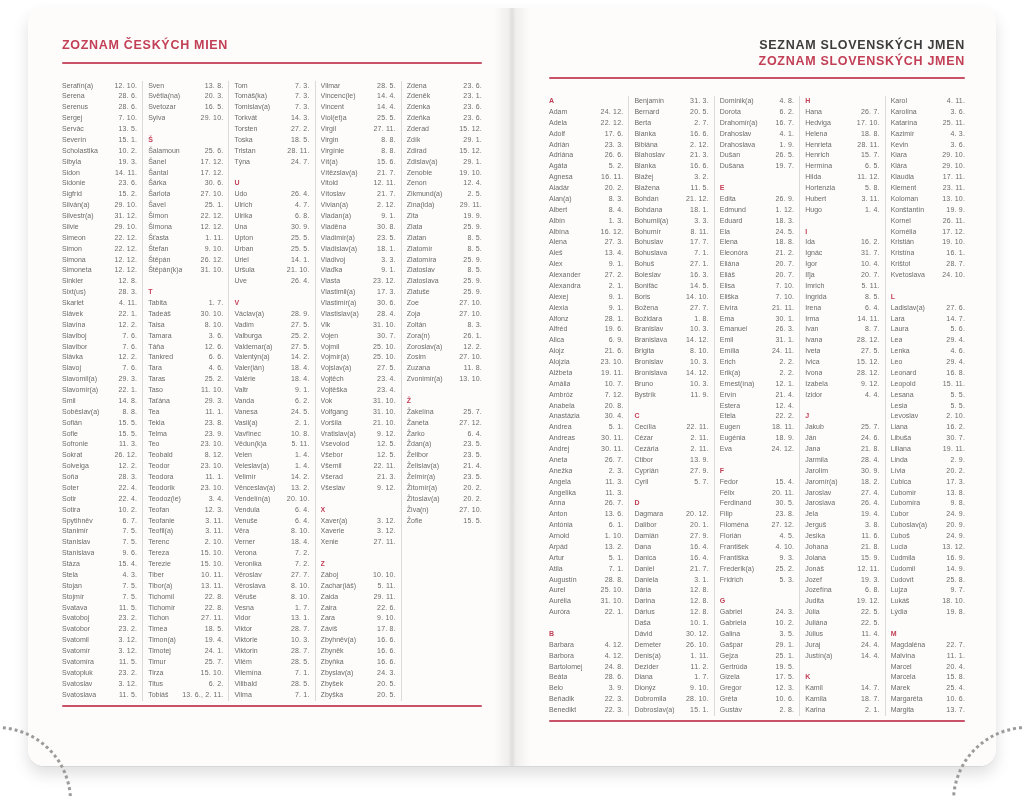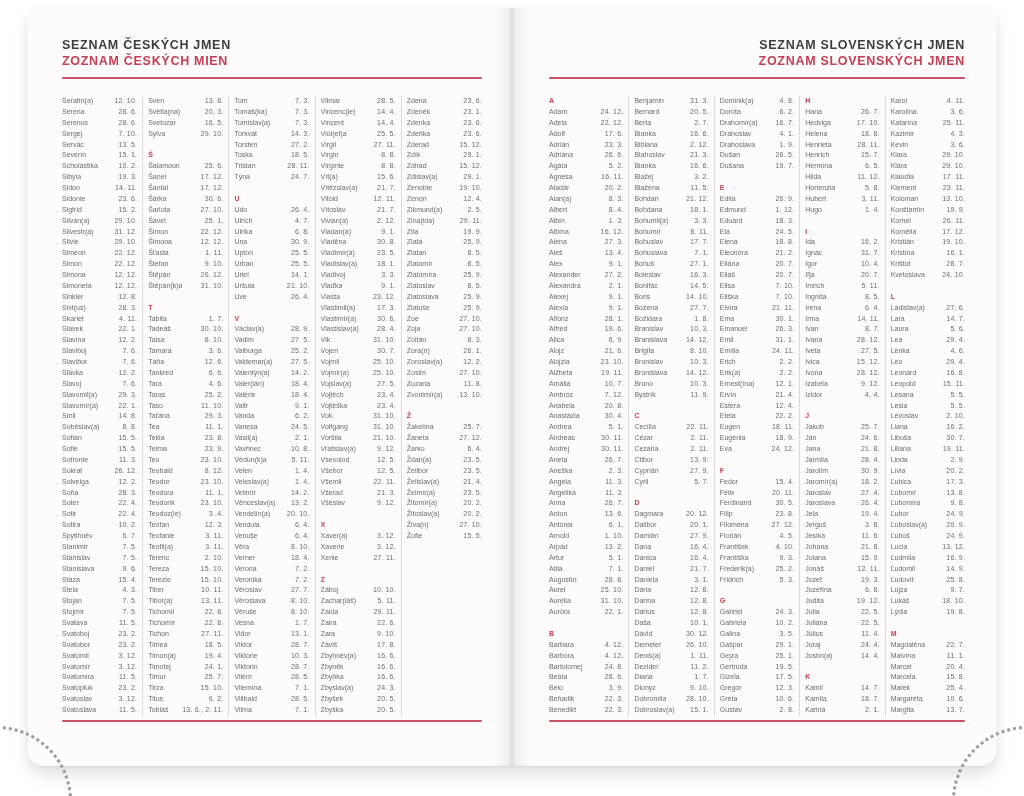--- a/index.html
+++ b/index.html
@@ -60,21 +60,20 @@
   .corner-dots.bl{left:-78px;bottom:-80px;}
   .corner-dots.br{right:-78px;bottom:-80px;}
 </style>
 </head>
 <body>
 
 <div class="book">
   <div class="page left">
     <div class="content">
       <div class="page-title">
-        <div>SEZNAM ČESKÝCH JMEN</div>
         <div class="t2">ZOZNAM ČESKÝCH MIEN</div>
       </div>
       <div class="rule"></div>
       <div class="cols">
         <div class="col">
             <div class="nd-row">
               <span class="nd-name">Serafín(a)</span>
               <span class="nd-date">12. 10.</span>
             </div>
             <div class="nd-row">

